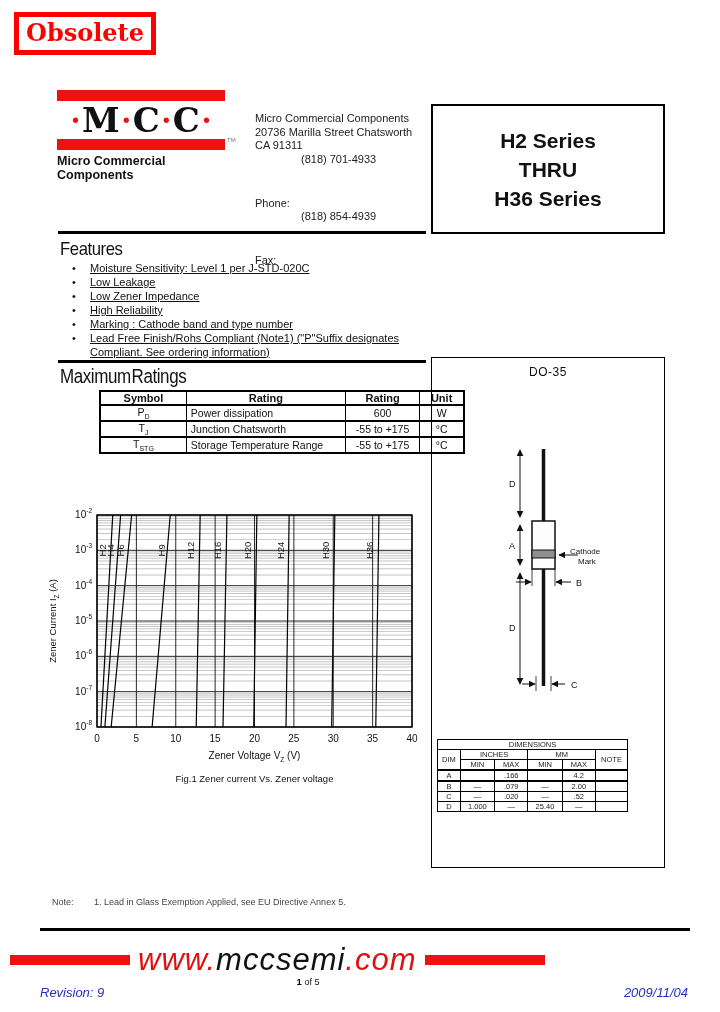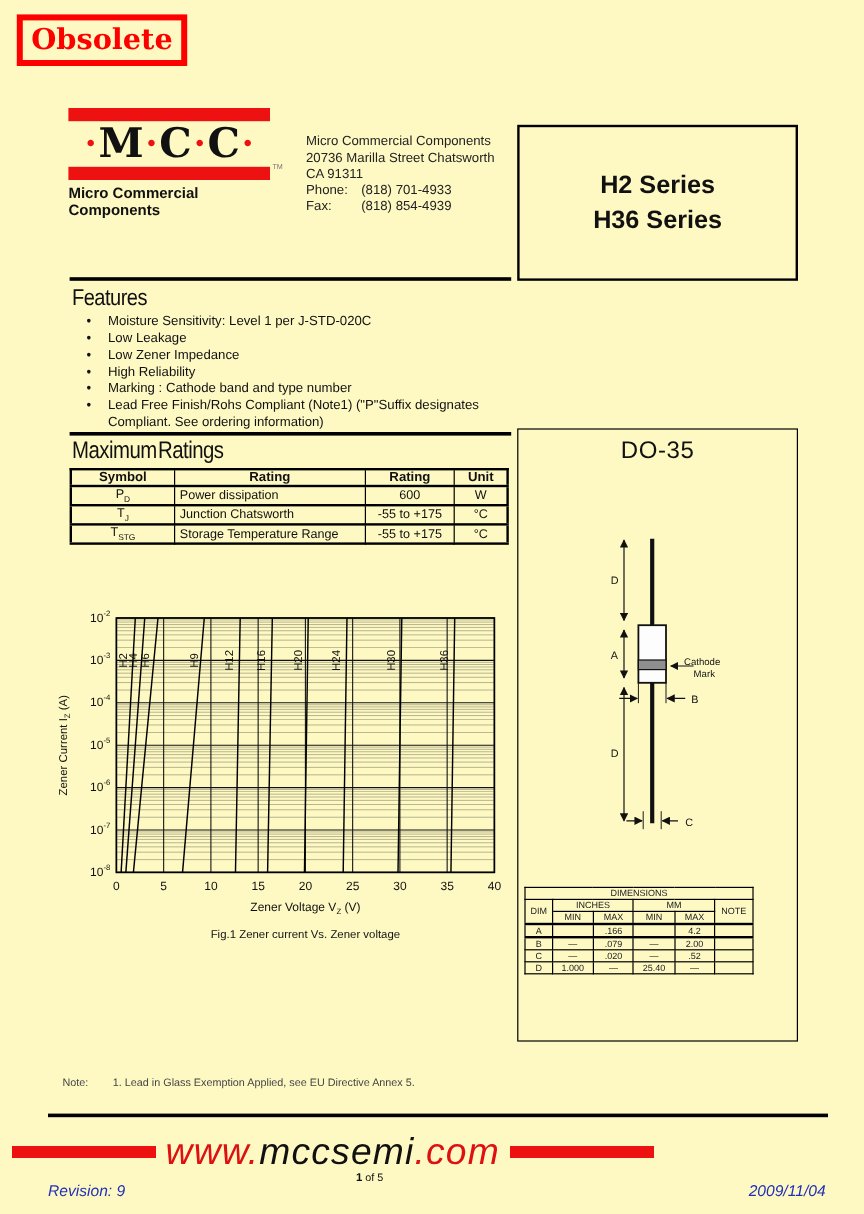--- a/index.html
+++ b/index.html
@@ -1,19 +1,19 @@
 <!DOCTYPE html>
 <html><head>
 <meta charset="utf-8">
 <style>
   * { margin:0; padding:0; box-sizing:border-box; }
   html,body { background:#e9e9ee; }
   #page {
     position:relative; width:720px; height:1012px; margin:0 auto;
-    background:#fef9c3; font-family:"Liberation Sans", sans-serif; color:#111;
+    background:#ffffff; font-family:"Liberation Sans", sans-serif; color:#111;
     overflow:hidden;
   }
   
   #stamp {
     position:absolute; left:14px; top:12px; border:5px solid #f00;
     padding:1px 7px 3px 7px; color:#f00;
     font-family:"DejaVu Serif", serif; font-weight:bold; font-size:24px;
     letter-spacing:0px; background:transparent;
   }
   
@@ -21,46 +21,46 @@
   .logo-bar { width:168px; height:11px; background:#ee1111; }
   #logo-letters { width:168px; height:38px; display:flex; align-items:center; justify-content:center; }
   #logo-letters .ltr { font-family:"DejaVu Serif", serif; font-weight:bold; font-size:34px; color:#111; line-height:34px; }
   #logo-letters .dot { color:#ee1111; font-size:20px; padding:0 3px; line-height:34px; }
   #logo-bar2-row { display:flex; align-items:flex-start; }
   #logo-tm { font-size:6px; color:#777; margin-left:2px; margin-top:-2px; }
   #logo-subtitle { margin-top:4px; font-size:12.5px; font-weight:bold; color:#111; width:175px; }
   
   #address { position:absolute; left:255px; top:112px; font-size:11px; line-height:13.5px; color:#222; width:180px; }
   .addr-row { display:flex; }
-  .addr-row .lbl { width:46px; }
+  .addr-row .lbl { width:46px;margin-top:44px; }
   
   .rbox { position:absolute; left:431px; width:234px; border:2px solid #000; display:flex; flex-direction:column; justify-content:center; text-align:center; }
   #box-series { top:104px; height:130px; font-size:21px; font-weight:bold; line-height:29px; }
   #box-zener { top:243px; height:107px; font-size:17.5px; font-weight:bold; line-height:25px; }
   
   .hrule { position:absolute; background:#000; }
   
   #features-title { position:absolute; left:60px; top:238px; font-size:19px; transform:scaleX(.88); transform-origin:left; letter-spacing:-.5px; }
   #features-list { position:absolute; left:70px; top:262px; width:356px; list-style:none; }
-  #features-list li { position:relative; padding-left:20px; font-size:11px; line-height:13.5px; margin-bottom:.5px; }
+  #features-list li { position:relative; padding-left:20px; font-size:11px; line-height:13.5px; margin-bottom:.5px;text-decoration:underline; }
   #features-list li::before { content:"•"; position:absolute; left:2px; top:0; font-size:11px; }
   
   #maxratings-title { position:absolute; left:60px; top:365px; font-size:20px; transform:scaleX(.85); transform-origin:left; letter-spacing:-.5px; word-spacing:-4px; }
   #maxratings { position:absolute; left:58px; top:390px; width:366px; border-collapse:collapse; }
   #maxratings th, #maxratings td { border:1px solid #000; font-size:10.5px; height:13px; text-align:center; padding:0 2px; }
   #maxratings th { font-size:11px; }
   #maxratings tr { border-bottom:2px solid #000; }
-  #maxratings { border:2px solid #000; }
+  #maxratings { border:2px solid #000;margin-left:41px; }
   #maxratings td.rating-desc { text-align:left; padding-left:4px; }
   #maxratings sub { font-size:7px; }
   
   #chart-wrap { position:absolute; left:42px; top:495px; width:395px; height:300px; }
   
   #do35-box { position:absolute; left:431px; top:357px; width:234px; height:511px; border:1.5px solid #000; }
-  #do35-title { text-align:center; font-size:20px; margin-top:7px; letter-spacing:.5px; }
+  #do35-title { text-align:center; font-size:12px; margin-top:7px; letter-spacing:.5px; }
   #do35-svg { position:absolute; left:0; top:28px; }
   
   #dims { position:absolute; left:5px; top:381px; width:191px; border-collapse:collapse; }
   #dims th, #dims td { border:1px solid #000; font-size:7.5px; height:10px; text-align:center; padding:0; font-weight:normal; color:#222; }
   #dims .thick { border-bottom:2px solid #000; }
   
   #note { position:absolute; left:52px; top:897px; font-size:9px; color:#444; display:flex; }
   #note .note-label { width:42px; }
   #footer-rule { left:40px; top:928px; width:650px; height:3px; }
   #site-row { position:absolute; left:10px; top:942px; width:700px; display:flex; align-items:center; justify-content:flex-start; }
@@ -107,20 +107,21 @@
         <span>(818) 701-4933</span>
       </div>
     <div class="addr-row">
         <span class="lbl">Fax:</span>
         <span>(818) 854-4939</span>
       </div>
   </div>
 
   <div class="rbox" id="box-series">
     <div>H2 Series</div>
+    <div>THRU</div>
     <div>H36 Series</div>
   </div>
 
   <div class="hrule" style="left:58px; top:231px; width:368px; height:3px;"></div>
   <div class="hrule" style="left:58px; top:360px; width:368px; height:3px;"></div>
 
   <div id="features-title">Features</div>
   <ul id="features-list">
     <li>Moisture Sensitivity:  Level 1 per J-STD-020C</li>
     <li>Low Leakage</li>

